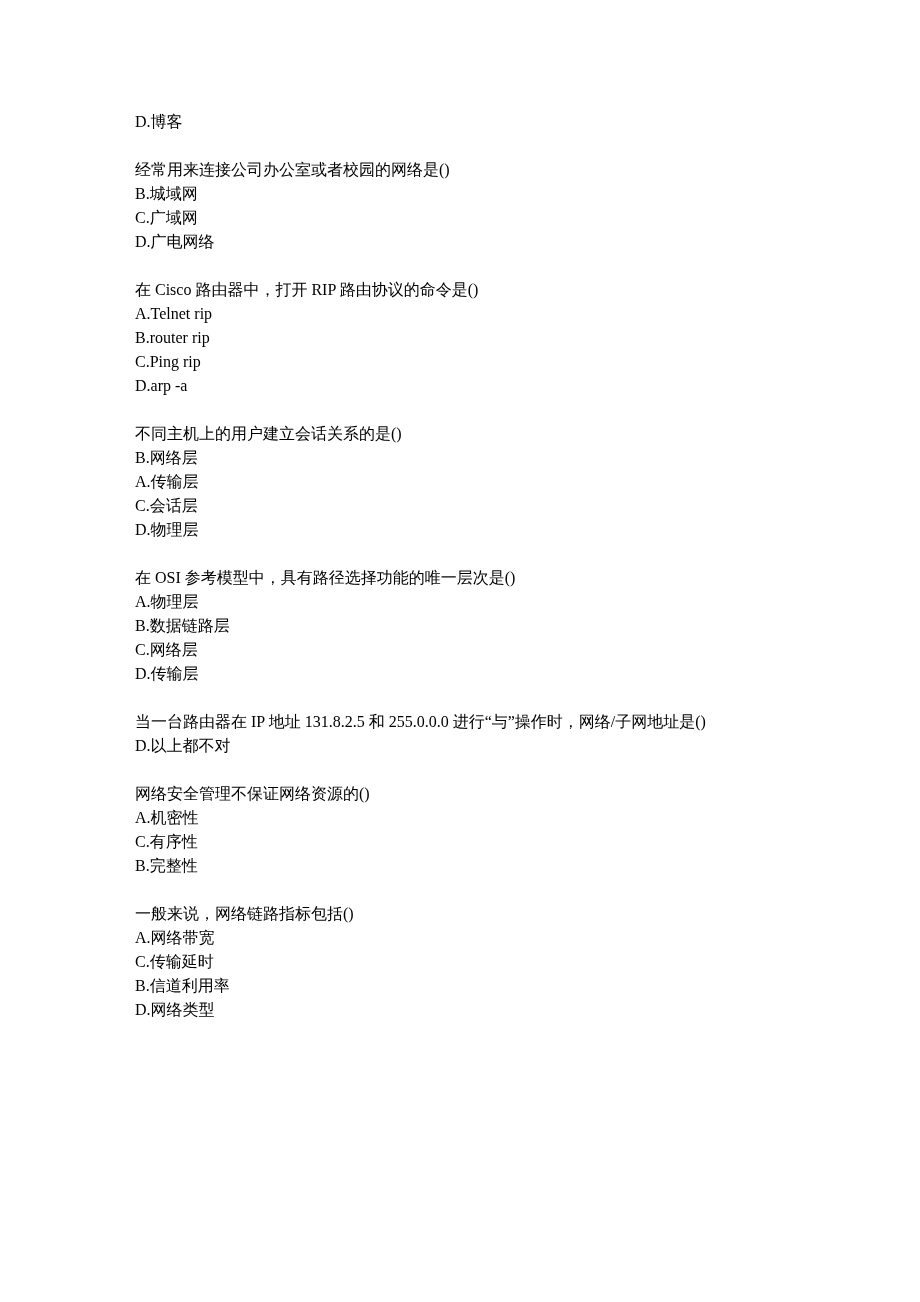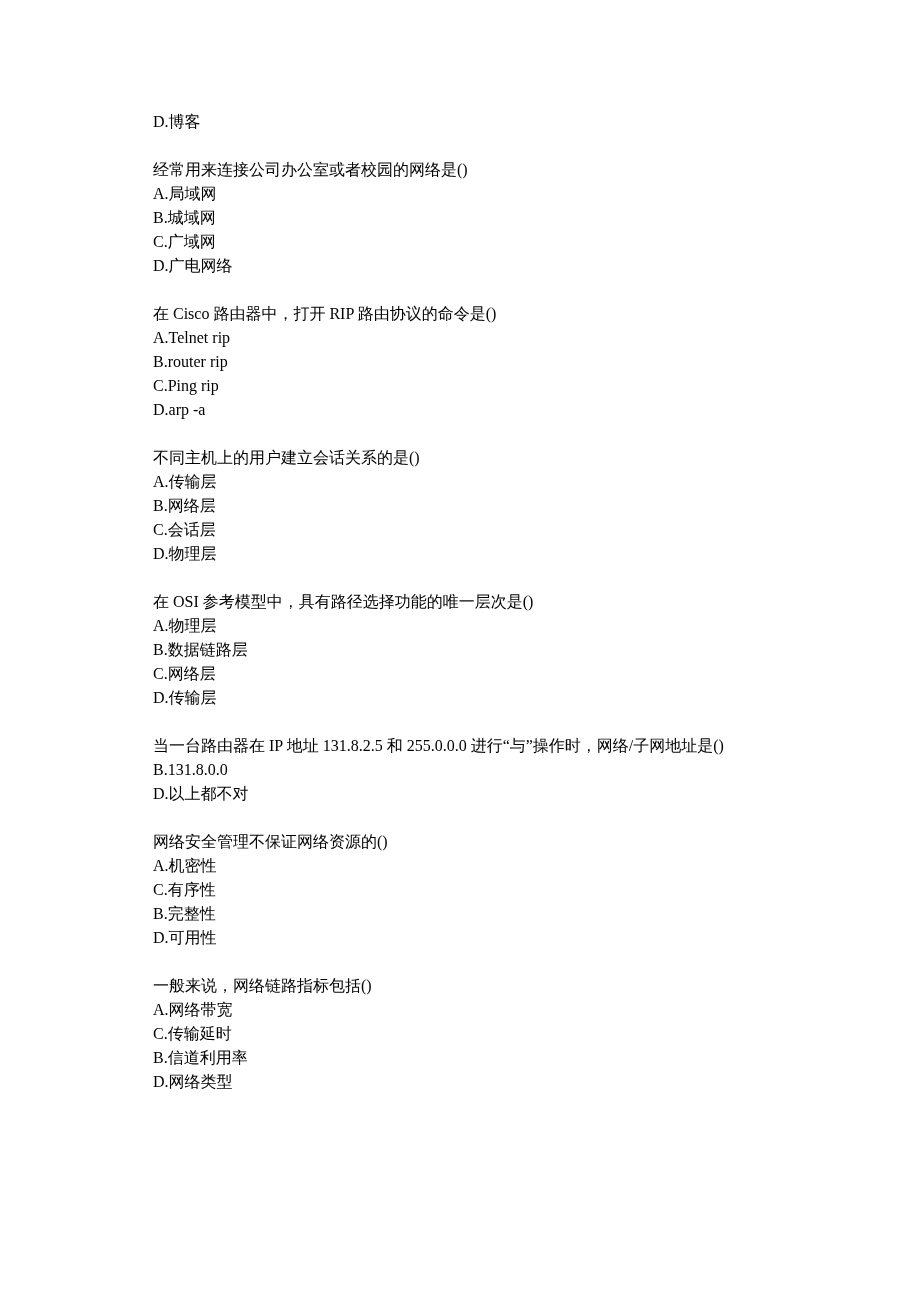--- a/index.html
+++ b/index.html
@@ -13,69 +13,65 @@
       padding: 110px 135px 100px 135px;
       font-size: 16px;
       line-height: 1.5;
       color: #000000;
     }
     .block {
       margin-bottom: 24px;
     }
     .line {
       white-space: normal;
-      margin-left: 18px;
     }
   </style>
 </head>
 <body>
 
 <div class="page">
   <div class="block">
     <div class="line">D.博客</div>
   </div>
   <div class="block">
     <div class="line">经常用来连接公司办公室或者校园的网络是()</div>
-    <div class="line">A.局域网</div>
     <div class="line">B.城域网</div>
     <div class="line">C.广域网</div>
     <div class="line">D.广电网络</div>
   </div>
   <div class="block">
     <div class="line">在 Cisco 路由器中，打开 RIP 路由协议的命令是()</div>
     <div class="line">A.Telnet rip</div>
     <div class="line">B.router rip</div>
     <div class="line">C.Ping rip</div>
     <div class="line">D.arp -a</div>
   </div>
   <div class="block">
     <div class="line">不同主机上的用户建立会话关系的是()</div>
+    <div class="line">B.网络层</div>
     <div class="line">A.传输层</div>
-    <div class="line">B.网络层</div>
     <div class="line">C.会话层</div>
     <div class="line">D.物理层</div>
   </div>
   <div class="block">
     <div class="line">在 OSI 参考模型中，具有路径选择功能的唯一层次是()</div>
     <div class="line">A.物理层</div>
     <div class="line">B.数据链路层</div>
     <div class="line">C.网络层</div>
     <div class="line">D.传输层</div>
   </div>
   <div class="block">
     <div class="line">当一台路由器在 IP 地址 131.8.2.5 和 255.0.0.0 进行“与”操作时，网络/子网地址是()</div>
-    <div class="line">B.131.8.0.0</div>
     <div class="line">D.以上都不对</div>
   </div>
   <div class="block">
     <div class="line">网络安全管理不保证网络资源的()</div>
     <div class="line">A.机密性</div>
     <div class="line">C.有序性</div>
     <div class="line">B.完整性</div>
-    <div class="line">D.可用性</div>
   </div>
   <div class="block">
     <div class="line">一般来说，网络链路指标包括()</div>
     <div class="line">A.网络带宽</div>
     <div class="line">C.传输延时</div>
     <div class="line">B.信道利用率</div>
     <div class="line">D.网络类型</div>
   </div>
 </div>
 

